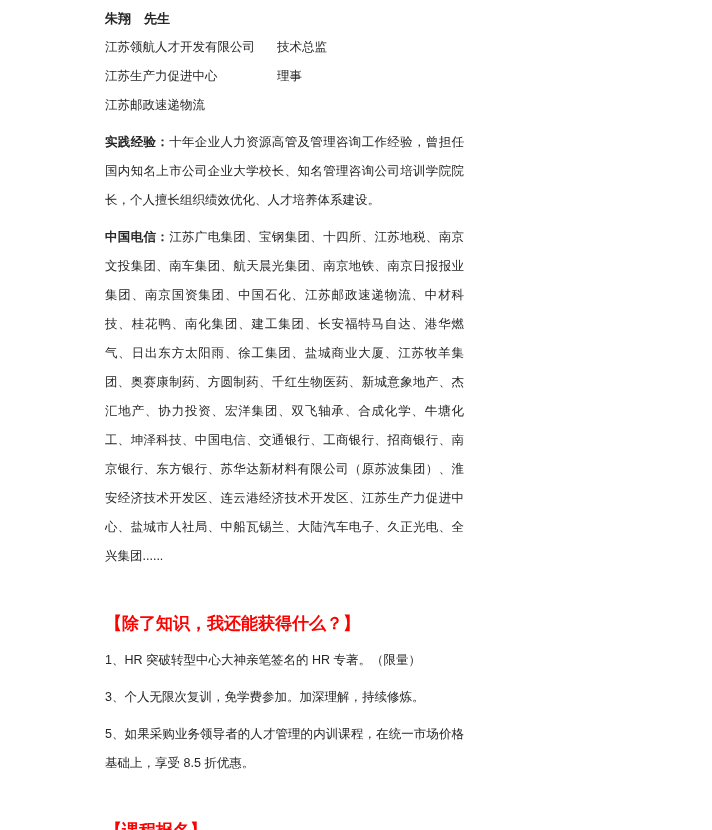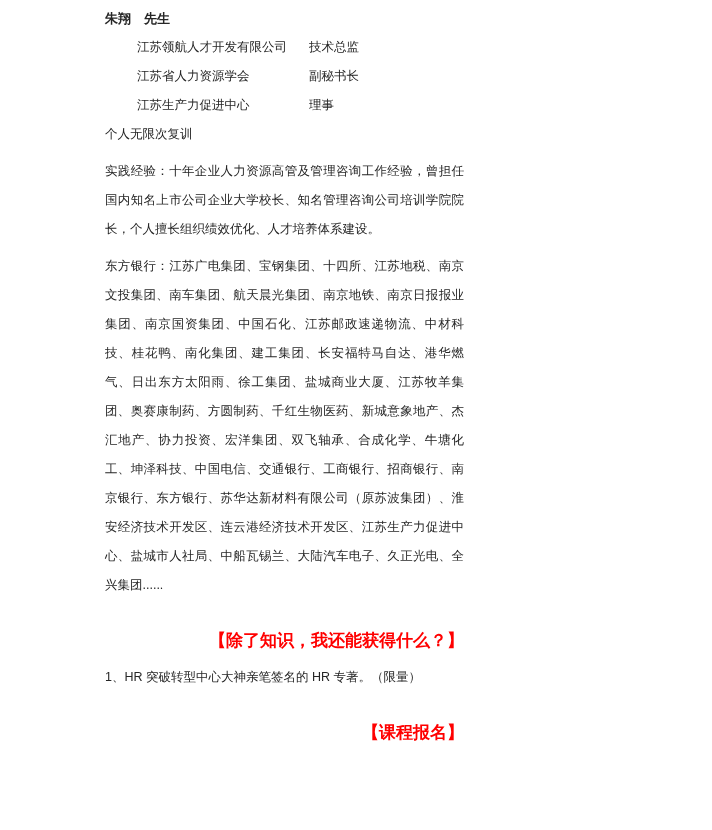--- a/index.html
+++ b/index.html
@@ -22,64 +22,62 @@
   }
   .doc-para, .doc-item {
     text-align: justify;
     margin-top: 8px;
   }
   .profile-name {
     font-weight: bold;
     font-size: 13px;
     line-height: 29px;
   }
-  .position-row { line-height: 29px; margin-left: 32px; }
+  .position-row { line-height: 29px; }
   .position-org {
     display: inline-block;
     width: 172px;
     vertical-align: top;
   }
-  .label-bold { font-weight: normal; }
+  .label-bold { font-weight: bold; }
   .section-heading {
     color: #ff0000;
     font-weight: bold;
     font-size: 17px;
     line-height: 29px;
-    margin-top: 26px;
-    text-align: right;
+    margin-top: 38px;
   }
 </style>
 </head>
 <body>
 
 <div class="page">
 
   <div class="profile-name doc-line">朱翔　先生</div>
 
   <div class="position-row doc-line">
     <span class="position-org">江苏领航人才开发有限公司</span><span>技术总监</span>
   </div>
 
-  <div class="position-row doc-line">
-    <span class="position-org">江苏省人力资源学会</span><span>副秘书长</span>
-  </div>
 
   <div class="position-row doc-line">
     <span class="position-org">江苏生产力促进中心</span><span>理事</span>
   </div>
 
-  <div class="doc-line">个人无限次复训</div>
+  <div class="doc-line">江苏邮政速递物流</div>
 
   <p class="doc-para">
     <span class="label-bold">实践经验：</span><span>十年企业人力资源高管及管理咨询工作经验，曾担任国内知名上市公司企业大学校长、知名管理咨询公司培训学院院长，个人擅长组织绩效优化、人才培养体系建设。</span>
   </p>
 
   <p class="doc-para">
-    <span class="label-bold">东方银行：</span><span>江苏广电集团、宝钢集团、十四所、江苏地税、南京文投集团、南车集团、航天晨光集团、南京地铁、南京日报报业集团、南京国资集团、中国石化、江苏邮政速递物流、中材科技、桂花鸭、南化集团、建工集团、长安福特马自达、港华燃气、日出东方太阳雨、徐工集团、盐城商业大厦、江苏牧羊集团、奥赛康制药、方圆制药、千红生物医药、新城意象地产、杰汇地产、协力投资、宏洋集团、双飞轴承、合成化学、牛塘化工、坤泽科技、中国电信、交通银行、工商银行、招商银行、南京银行、东方银行、苏华达新材料有限公司（原苏波集团）、淮安经济技术开发区、连云港经济技术开发区、江苏生产力促进中心、盐城市人社局、中船瓦锡兰、大陆汽车电子、久正光电、全兴集团......</span>
+    <span class="label-bold">中国电信：</span><span>江苏广电集团、宝钢集团、十四所、江苏地税、南京文投集团、南车集团、航天晨光集团、南京地铁、南京日报报业集团、南京国资集团、中国石化、江苏邮政速递物流、中材科技、桂花鸭、南化集团、建工集团、长安福特马自达、港华燃气、日出东方太阳雨、徐工集团、盐城商业大厦、江苏牧羊集团、奥赛康制药、方圆制药、千红生物医药、新城意象地产、杰汇地产、协力投资、宏洋集团、双飞轴承、合成化学、牛塘化工、坤泽科技、中国电信、交通银行、工商银行、招商银行、南京银行、东方银行、苏华达新材料有限公司（原苏波集团）、淮安经济技术开发区、连云港经济技术开发区、江苏生产力促进中心、盐城市人社局、中船瓦锡兰、大陆汽车电子、久正光电、全兴集团......</span>
   </p>
 
   <div class="section-heading">【除了知识，我还能获得什么？】</div>
 
   <p class="doc-item">1、HR 突破转型中心大神亲笔签名的 HR 专著。（限量）</p>
+  <p class="doc-item">3、个人无限次复训，免学费参加。加深理解，持续修炼。</p>
+  <p class="doc-item">5、如果采购业务领导者的人才管理的内训课程，在统一市场价格基础上，享受 8.5 折优惠。</p>
 
   <div class="section-heading">【课程报名】</div>
 
 </div>
 
 </body></html>

